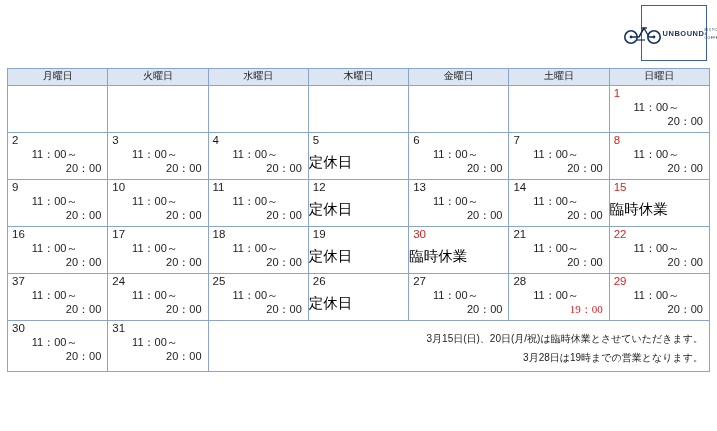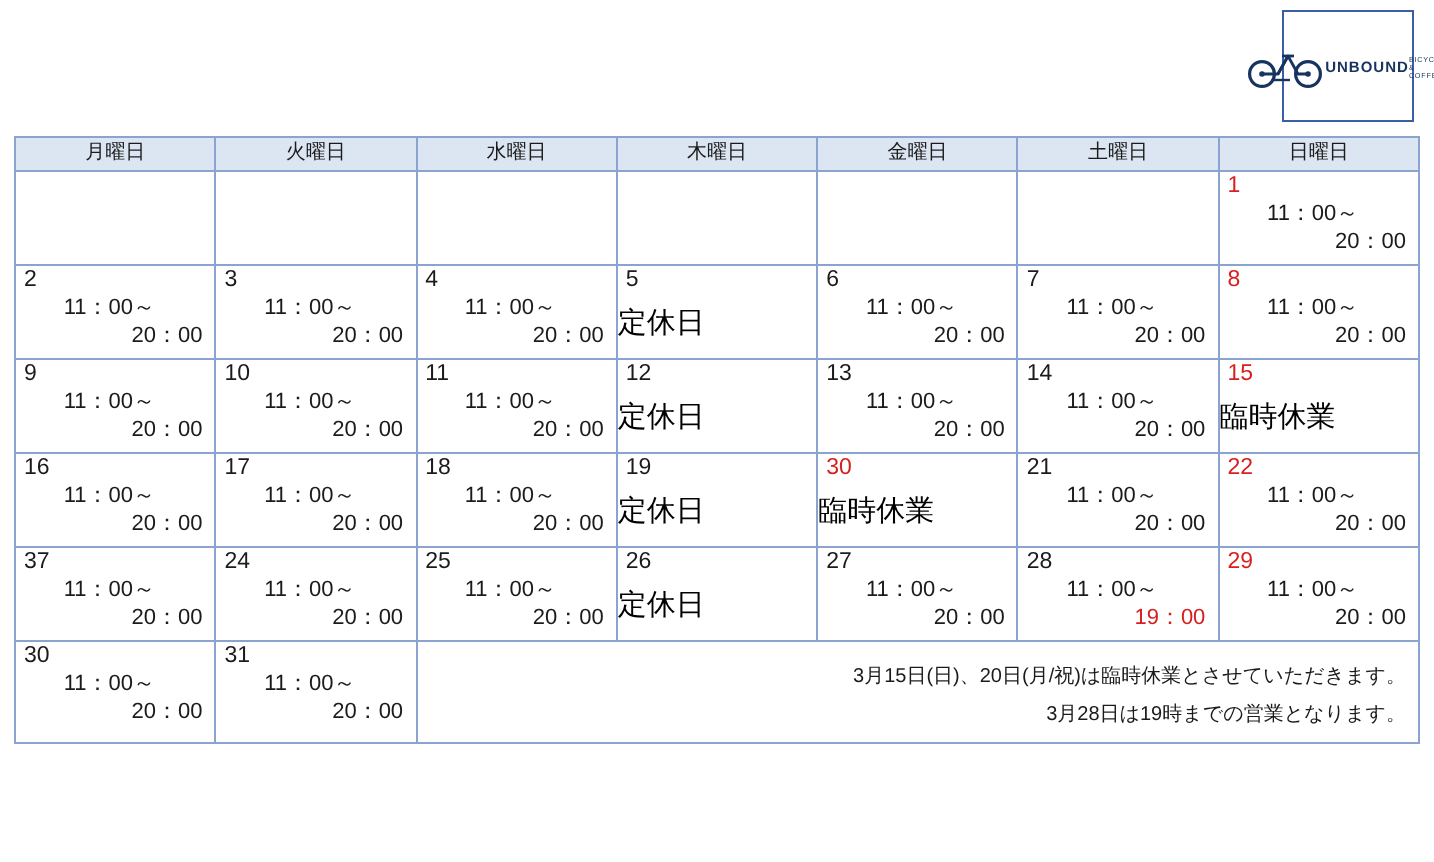--- a/index.html
+++ b/index.html
@@ -85,21 +85,21 @@
   .hours {
     font-size: 11px;
     line-height: 14px;
     color: #1b1b1b;
     padding: 0 6px 3px 0;
     text-align: right;
     height: 32px;
   }
   .hours .l1 { display: block; text-align: center; }
   .hours .l2 { display: block; text-align: right; }
-  .hours .l2.red { color: #d81f1f; }
+  .hours .l2.red { color: #d81f1f; font-family: Liberation Serif, serif; }
   .closed {
     font-size: 14.5px;
     color: #000000;
     text-align: left;
     line-height: 30px;
     height: 32px;
   }
   .cell-empty { height: 46px; }
 
   

